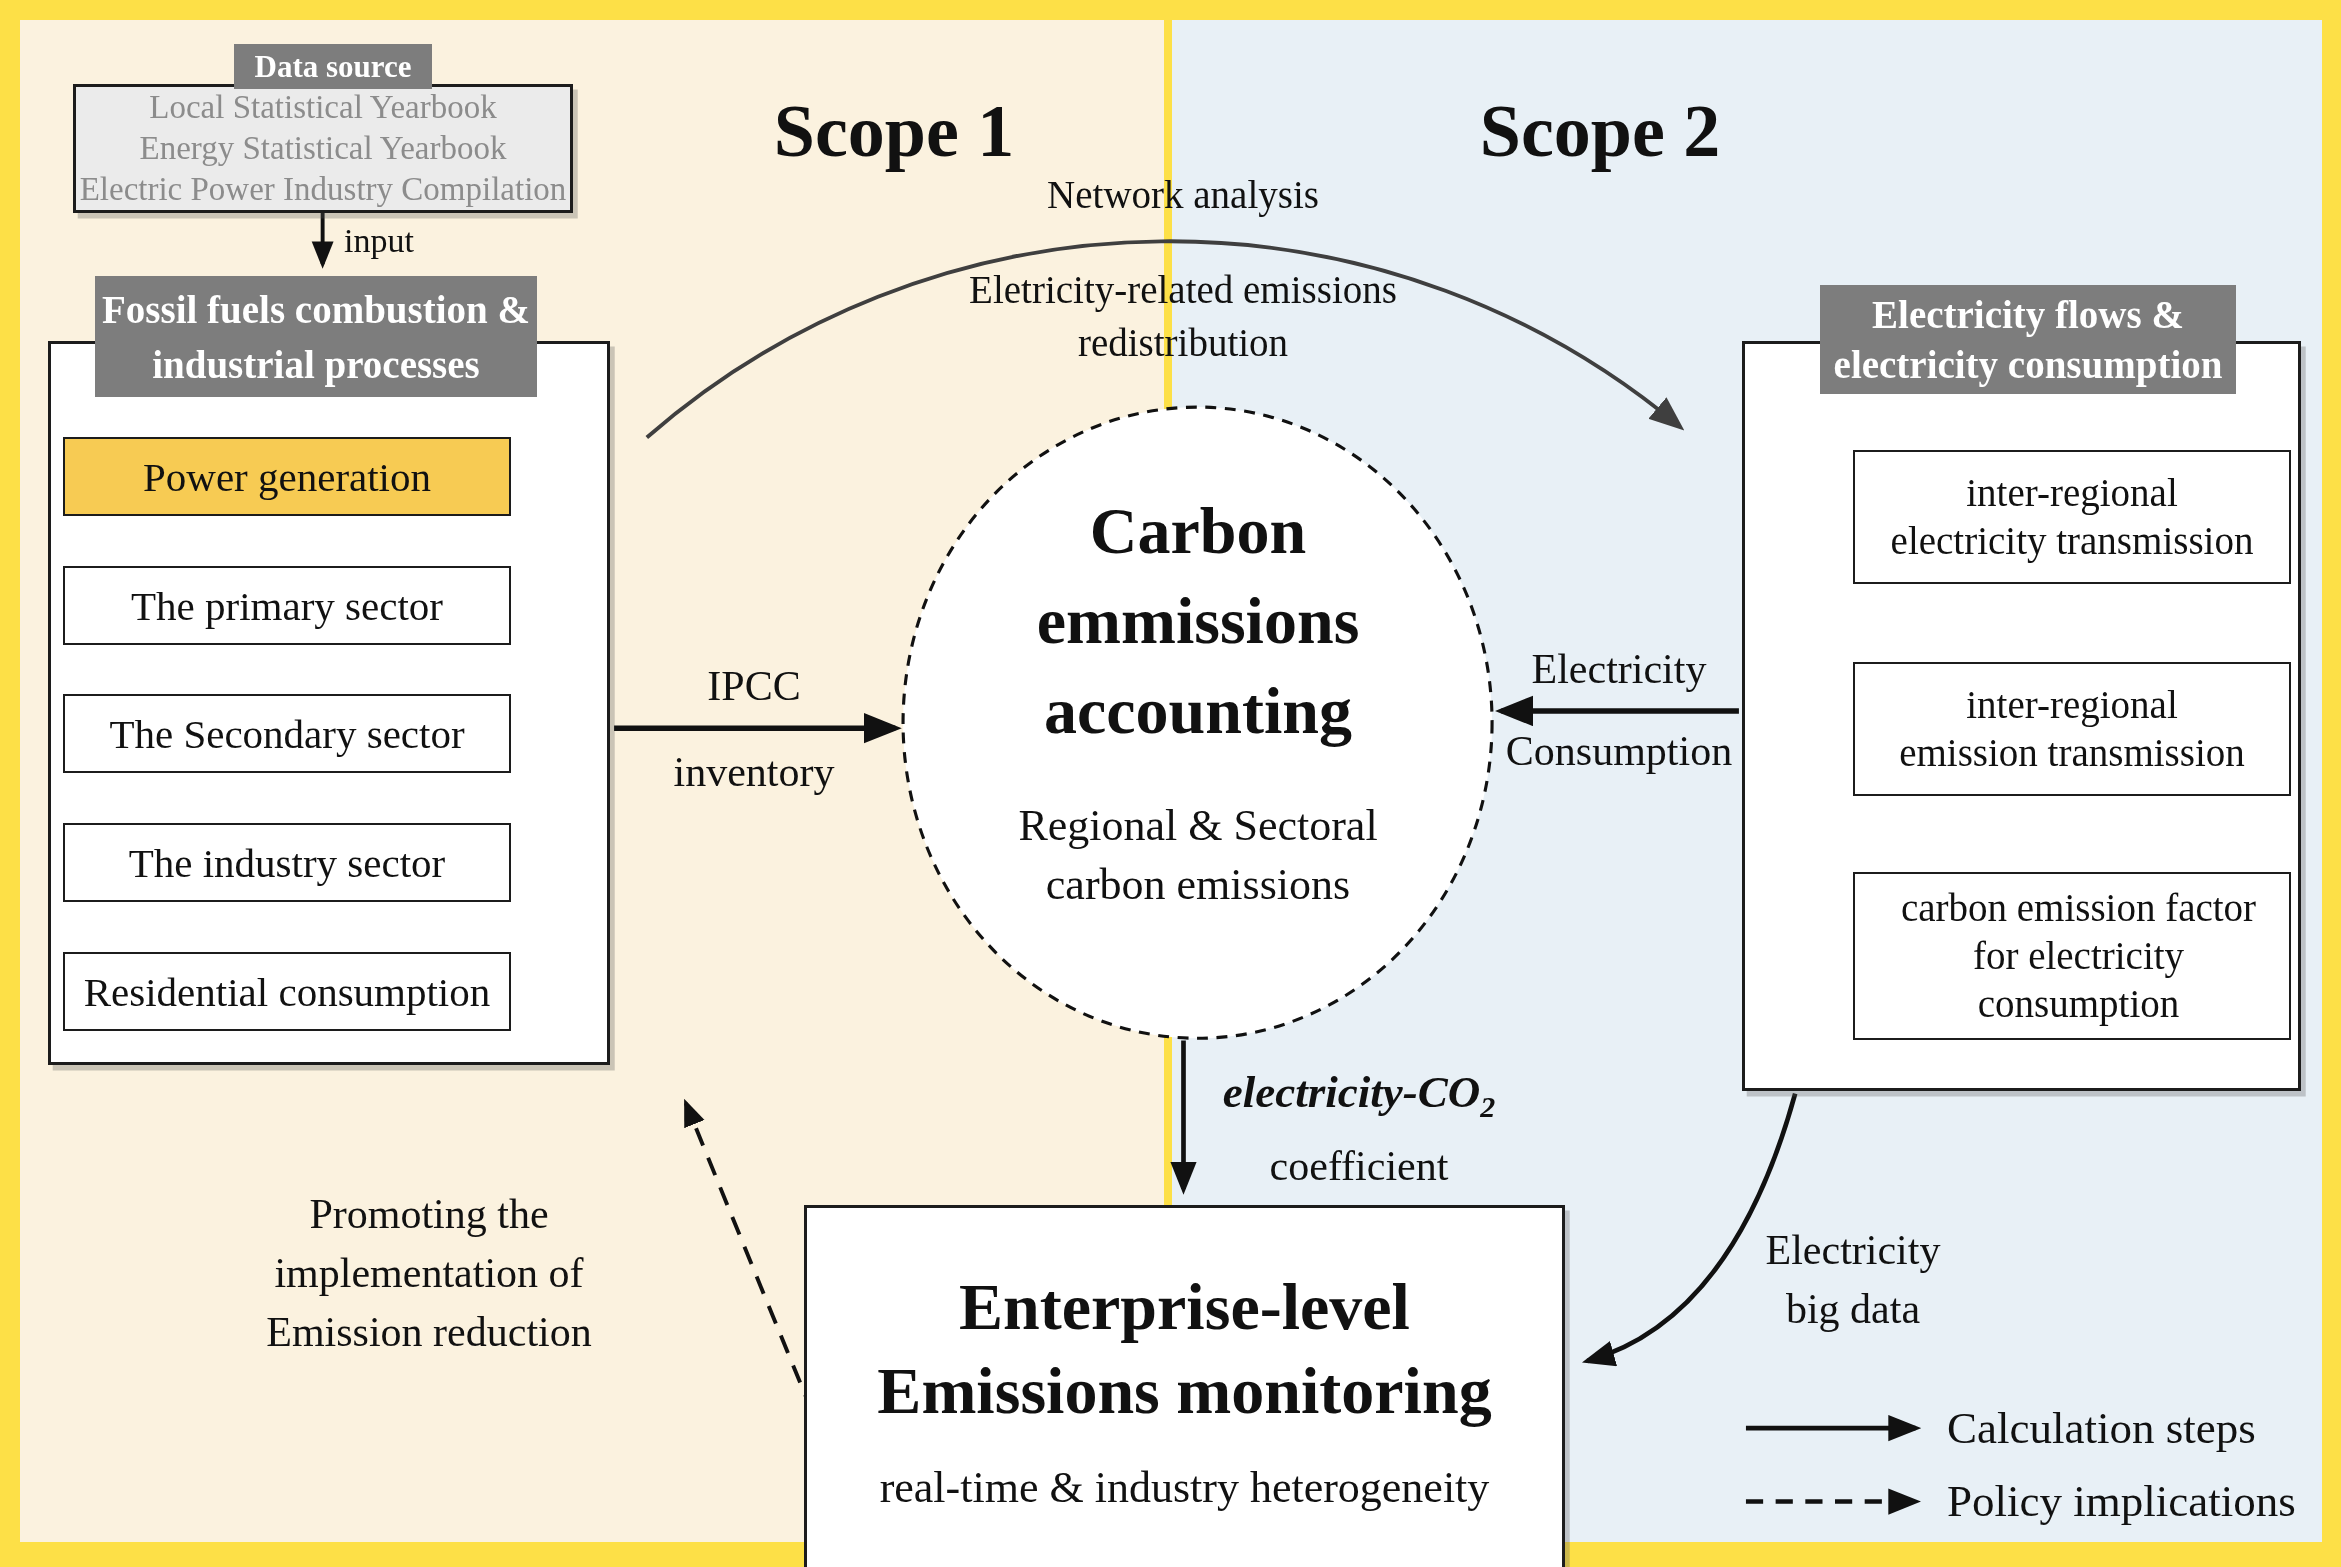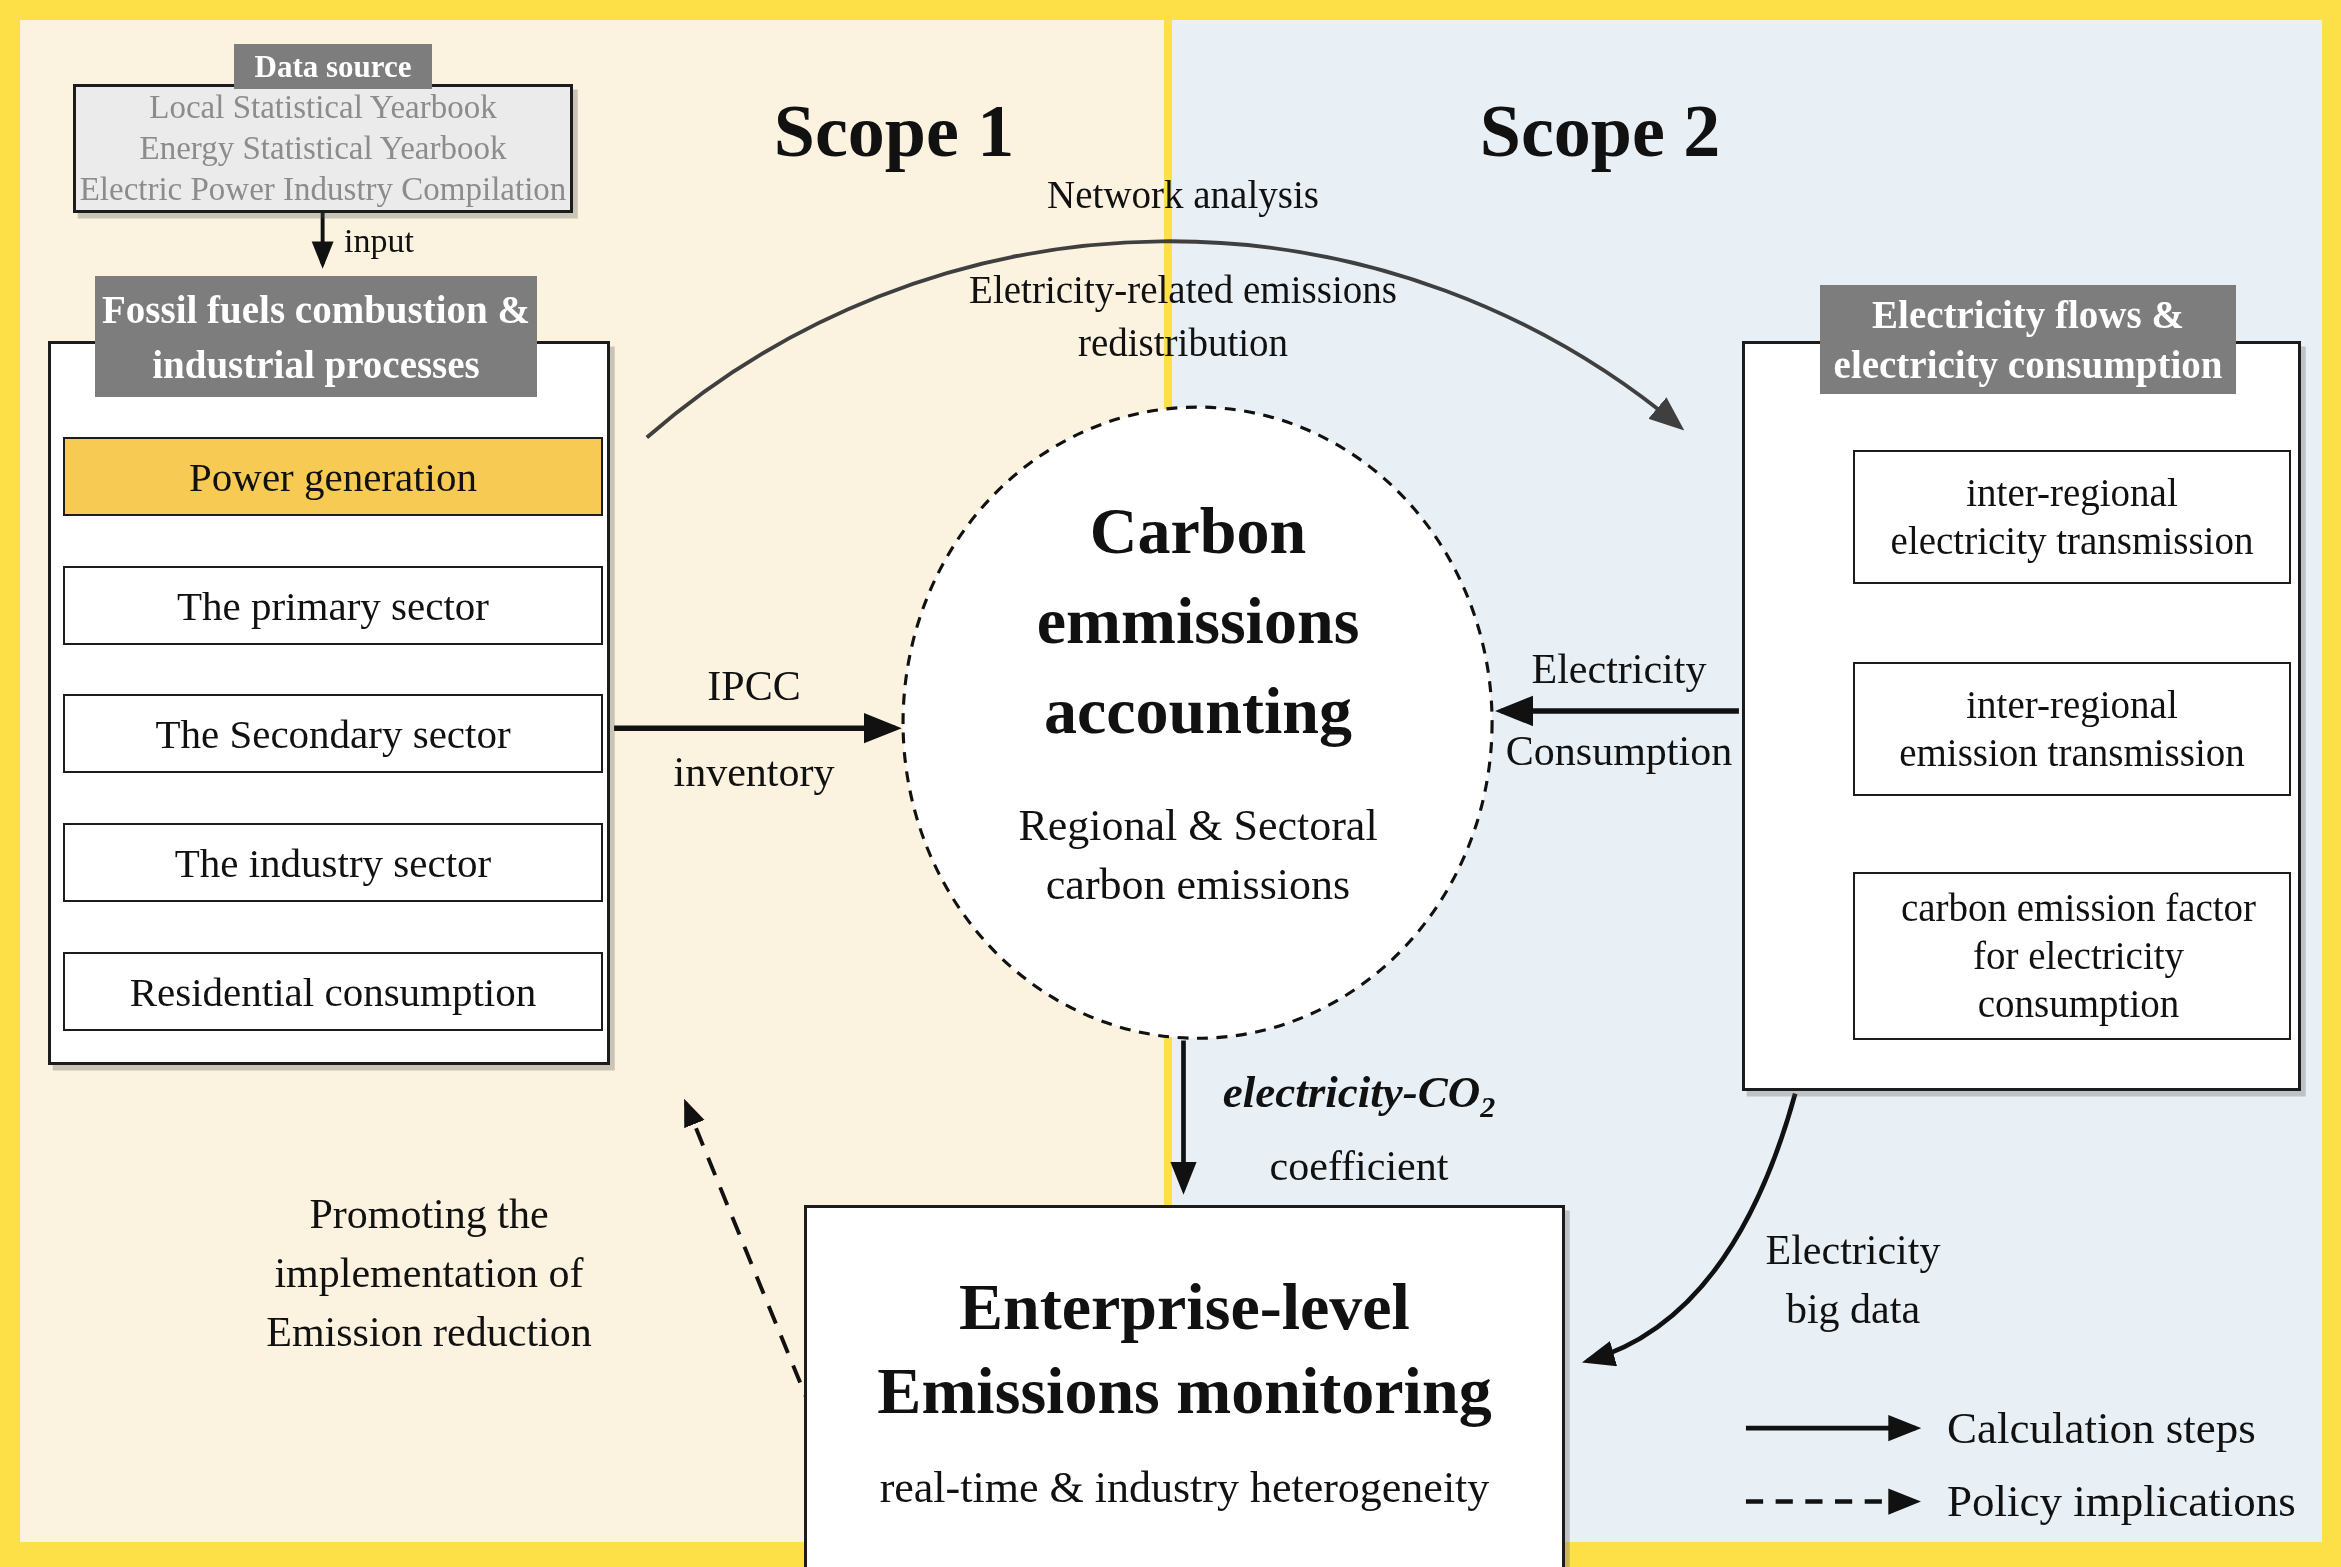--- a/index.html
+++ b/index.html
@@ -20,21 +20,21 @@
          text-align:center;z-index:3;}
   .scope-title{font-size:74px;font-weight:bold;}
   
   #ds-tab{left:234px;top:44px;width:198px;height:45px;font-size:31px;}
   #ds-box{left:73px;top:84px;width:500px;height:129px;background:#EBEBEB;
           color:#8C8C8C;font-size:33px;line-height:41px;border-width:3.1px;}
   #input-lbl{left:344px;top:241px;font-size:34px;}
   
   #fossil-header{left:95px;top:276px;width:442px;height:121px;font-size:39px;line-height:55px;}
   #left-outer{left:48px;top:341px;width:562px;height:724px;}
-  .l-item{left:63px;width:540px;height:79px;font-size:41px;border-width:2.3px;}
+  .l-item{left:63px;width:448px;height:79px;font-size:41px;border-width:2.3px;}
   #li-0{top:437px;background:#F7CB53;}
   #li-1{top:566px;}
   #li-2{top:694px;}
   #li-3{top:823px;}
   #li-4{top:952px;}
   
   #scope1{left:894px;top:131px;}
   #scope2{left:1564px;top:131px;margin-left:36px;}
   
   #net-lbl{left:1183px;top:194px;font-size:39px;}

